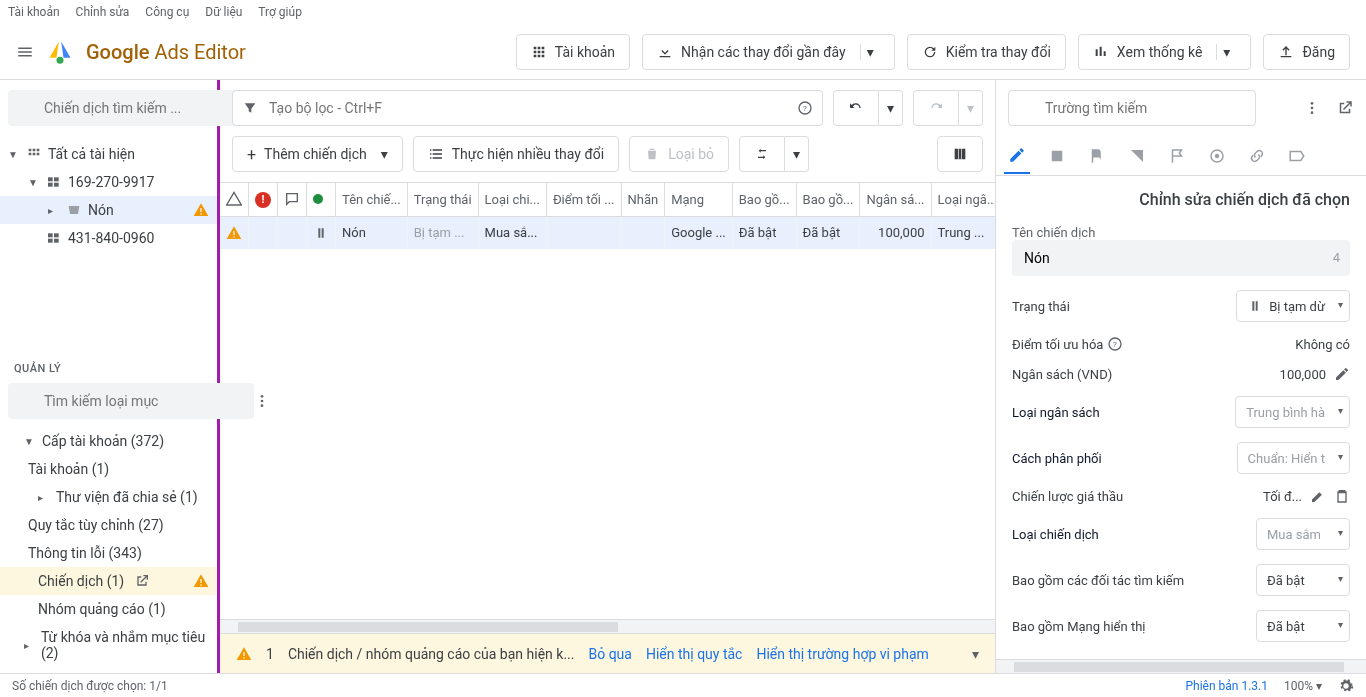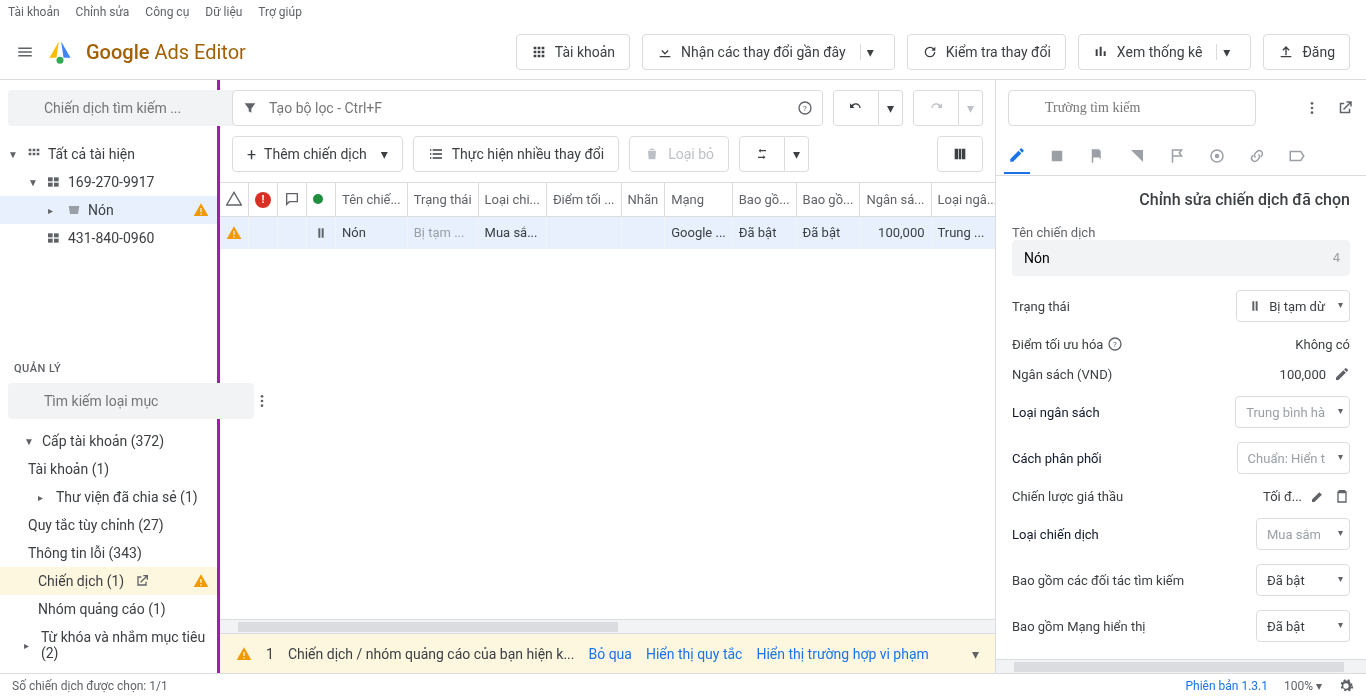--- a/index.html
+++ b/index.html
@@ -430,21 +430,21 @@
   </div>
 
   <div class="right">
     <div class="r-search">
       <div class="sb-input-wrap" style="flex:1">
         <span class="search-icon">
             <svg class="icon16" viewBox="0 0 24 24">
               <path fill="currentColor" d="M10 2a8 8 0 015.3 13.9l5.4 5.4-1.4 1.4-5.4-5.4A8 8 0 1110 2zm0 2a6 6 0 100 12 6 6 0 000-12z"></path>
             </svg>
           </span>
-        <input class="sb-input" style="background: rgb(255, 255, 255); border: 1px solid rgb(218, 220, 224); font-family: Liberation Serif, serif;" placeholder="Trường tìm kiếm">
+        <input class="sb-input" style="background: rgb(255, 255, 255); border: 1px solid rgb(218, 220, 224);" placeholder="Trường tìm kiếm">
         <span class="more-icon">
             <svg class="icon16" viewBox="0 0 24 24">
               <circle fill="#5f6368" cx="12" cy="5" r="2"></circle>
               <circle fill="#5f6368" cx="12" cy="12" r="2"></circle>
               <circle fill="#5f6368" cx="12" cy="19" r="2"></circle>
             </svg>
           </span>
       </div>
       <span>
           <svg class="icon18" viewBox="0 0 24 24">

